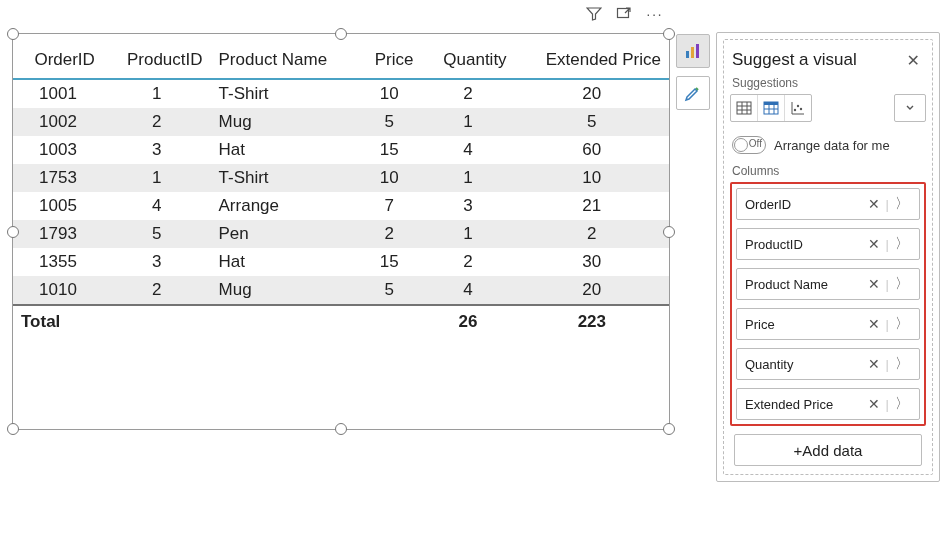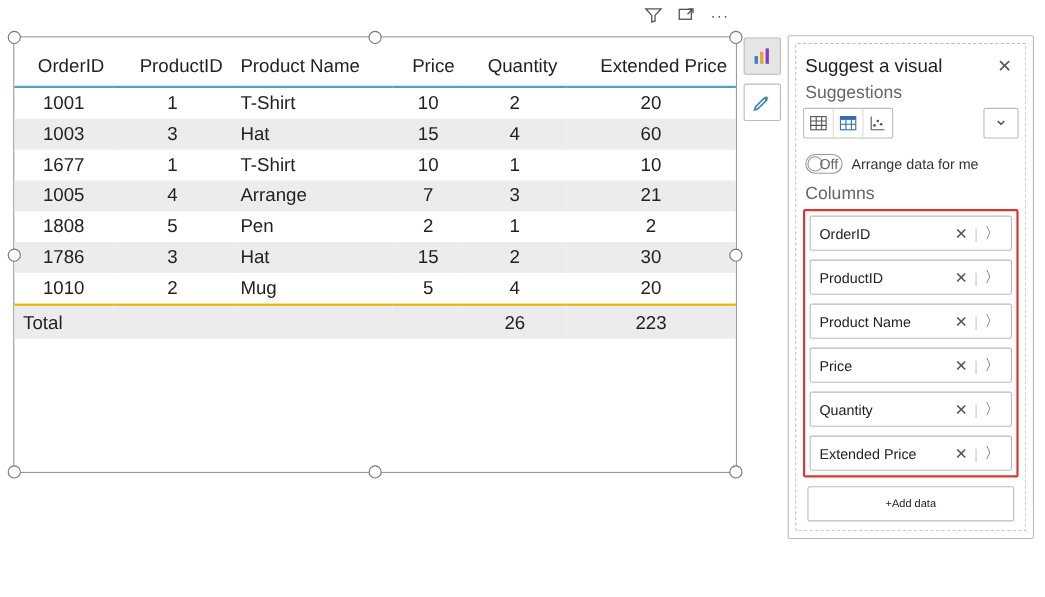--- a/index.html
+++ b/index.html
@@ -10,44 +10,44 @@
 .sh-l{left:-6px;top:calc(50% - 6px)}.sh-r{right:-6px;top:calc(50% - 6px)}
 .sh-t{left:calc(50% - 6px);top:-6px}.sh-b{left:calc(50% - 6px);bottom:-6px}
 .vis-toolbar{position:absolute;right:6px;top:-28px;display:flex;gap:14px;color:#555}
 .vis-toolbar span{cursor:pointer}
 table.data{width:100%;border-collapse:collapse;font-size:17px;margin-top:10px}
 table.data th{font-weight:400;color:#222;text-align:left;padding:6px 8px 8px;border-bottom:2px solid #4aa2c4}
 table.data th.num{text-align:right}
 table.data td{padding:4px 8px}
 table.data td.num{text-align:center}
 table.data tbody tr:nth-child(even){background:#ececec}
-table.data tr.total td{font-weight:400;border-top:2px solid #eab308;padding-top:6px}
+table.data tr.total td{font-weight:700;border-top:2px solid #737373;padding-top:6px}
 .side-btn{position:absolute;left:676px;width:32px;height:32px;border:1px solid #bcbcbc;border-radius:2px;background:#fff;display:flex;align-items:center;justify-content:center;cursor:pointer;font-size:16px}
 .side-btn.sel{background:#e5e5e5}
 .sb1{top:34px}.sb2{top:76px}
 .pane{position:absolute;left:716px;top:32px;width:222px;border:1px solid #bcbcbc;border-radius:2px;background:#fff;padding-bottom:6px}
 .pane-inner{margin:6px 6px 0;border:1px dashed #bcbcbc;border-radius:2px;padding:8px 6px 8px}
 .pane-title{display:flex;align-items:center;justify-content:space-between;font-size:17px;color:#222;margin:2px 2px 6px}
 .pane-close{cursor:pointer;color:#555;font-size:16px;padding:0 4px}
-.sect-label{font-size:16px;color:#666;margin:4px 0 4px 2px}
+.sect-label{font-size:12px;color:#666;margin:4px 0 4px 2px}
 .sugg-row{display:flex;align-items:stretch;gap:6px}
 .sugg-group{display:flex;border:1px solid #bcbcbc;border-radius:2px;overflow:hidden}
 .sugg-group span{width:26px;height:26px;display:flex;align-items:center;justify-content:center;font-size:14px;border-right:1px solid #dcdcdc;cursor:pointer;color:#444}
 .sugg-group span:last-child{border-right:none}
 .sugg-more{width:30px;border:1px solid #bcbcbc;border-radius:2px;display:flex;align-items:center;justify-content:center;cursor:pointer;color:#444;font-size:12px;margin-left:auto}
 .arrange{display:flex;align-items:center;gap:8px;margin:14px 0 10px 2px;font-size:13px;color:#333}
 .toggle{width:32px;height:16px;border:1px solid #999;border-radius:10px;position:relative;background:#fff}
 .toggle .knob{position:absolute;left:1px;top:1px;width:12px;height:12px;border:1px solid #999;border-radius:50%;background:#fff}
-.toggle-label{font-size:13px;color:#666;position:absolute;right:3px;top:1px}
+.toggle-label{font-size:10px;color:#666;position:absolute;right:3px;top:1px}
 .fields{border:2px solid #d63a31;border-radius:2px;padding:4px 4px;display:flex;flex-direction:column;gap:8px}
 .field{display:flex;align-items:center;border:1px solid #bcbcbc;border-radius:2px;height:30px;padding:0 6px 0 8px;font-size:13px;color:#222;cursor:default}
 .field .spacer{flex:1}
 .field .act{color:#555;padding:0 4px;cursor:pointer;font-size:14px}
 .field .sep{color:#ccc;padding:0 2px}
-.add-data{margin:8px 4px 0;border:1px solid #bcbcbc;border-radius:2px;height:30px;display:flex;align-items:center;justify-content:center;font-size:10px;cursor:pointer}
+.add-data{margin:8px 4px 0;border:1px solid #bcbcbc;border-radius:2px;height:30px;display:flex;align-items:center;justify-content:center;font-size:15px;cursor:pointer}
 svg{display:block}
 </style>
 </head>
 <body>
 
 <div class="canvas">
 
   <div class="visual">
     <div class="vis-toolbar">
       <span>
@@ -86,53 +86,61 @@
       <tbody id="tbody">
           <tr>
             <td class="num">1001</td>
             <td class="num">1</td>
             <td>T-Shirt</td>
             <td class="num">10</td>
             <td class="num">2</td>
             <td class="num">20</td>
           </tr>
           <tr>
+            <td class="num">1002</td>
+            <td class="num">2</td>
+            <td>Mug</td>
+            <td class="num">5</td>
+            <td class="num">1</td>
+            <td class="num">5</td>
+          </tr>
+          <tr>
             <td class="num">1003</td>
             <td class="num">3</td>
             <td>Hat</td>
             <td class="num">15</td>
             <td class="num">4</td>
             <td class="num">60</td>
           </tr>
           <tr>
-            <td class="num">1677</td>
+            <td class="num">1753</td>
             <td class="num">1</td>
             <td>T-Shirt</td>
             <td class="num">10</td>
             <td class="num">1</td>
             <td class="num">10</td>
           </tr>
           <tr>
             <td class="num">1005</td>
             <td class="num">4</td>
             <td>Arrange</td>
             <td class="num">7</td>
             <td class="num">3</td>
             <td class="num">21</td>
           </tr>
           <tr>
-            <td class="num">1808</td>
+            <td class="num">1793</td>
             <td class="num">5</td>
             <td>Pen</td>
             <td class="num">2</td>
             <td class="num">1</td>
             <td class="num">2</td>
           </tr>
           <tr>
-            <td class="num">1786</td>
+            <td class="num">1355</td>
             <td class="num">3</td>
             <td>Hat</td>
             <td class="num">15</td>
             <td class="num">2</td>
             <td class="num">30</td>
           </tr>
           <tr>
             <td class="num">1010</td>
             <td class="num">2</td>
             <td>Mug</td>

